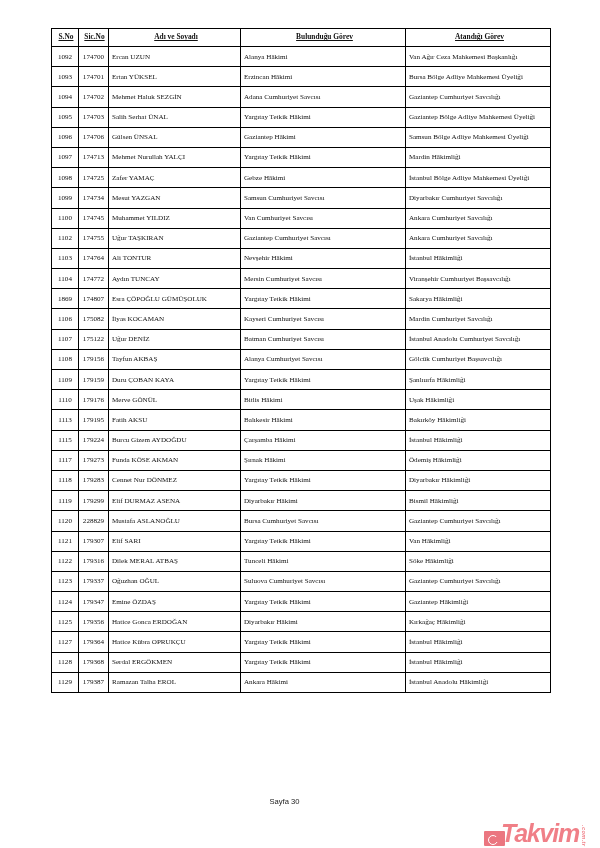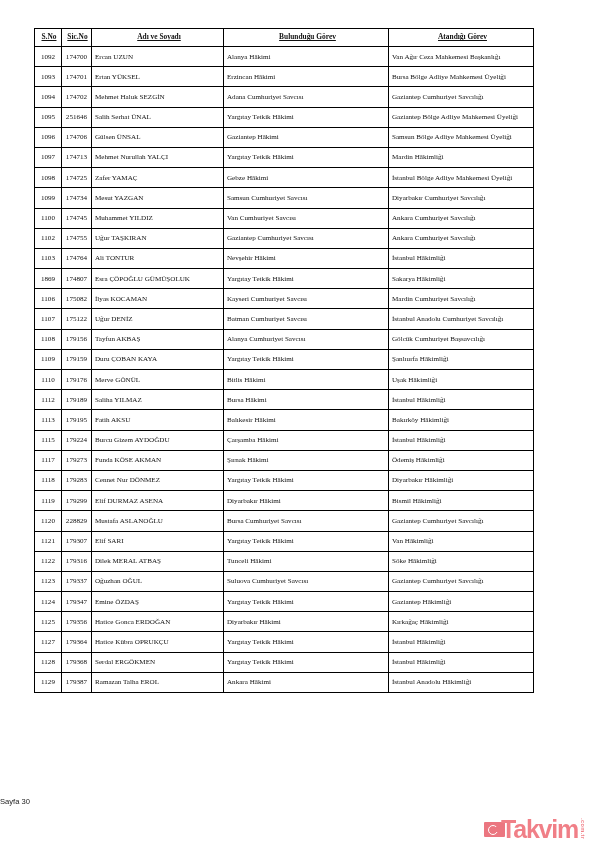--- a/index.html
+++ b/index.html
@@ -17,21 +17,21 @@
 
   .page {
     position: absolute;
     left: 0; top: 0;
     width: 600px;
     height: 848px;
   }
 
   .table-wrap {
     position: absolute;
-    left: 34px;
+    left: 51px;
     top: 28px;
     width: 499px;
   }
 
   table.roster {
     border-collapse: collapse;
     width: 499px;
     table-layout: fixed;
     font-size: 7.1px;
     color: #111111;
@@ -80,35 +80,37 @@
     text-align: center;
     padding-left: 0;
     padding-right: 0;
   }
 
   .footer {
     position: absolute;
     left: 0;
     top: 797px;
     width: 569px;
+    text-align: center;
     font-family: "Liberation Sans", sans-serif;
     font-size: 7.6px;
     color: #222222;
   }
 
   
   .watermark {
     position: absolute;
     right: 4px;
     bottom: 2px;
     width: 112px;
     height: 34px;
     opacity: 0.62;
     display: flex;
-    align-items: center;
+    align-items: flex-end;
+    font-style: italic;
   }
   .wm-flag {
     position: relative;
     width: 21px;
     height: 15px;
     background: #e02434;
     border-radius: 1px;
     flex: 0 0 auto;
     overflow: hidden;
     margin-right: -4px;
@@ -222,21 +224,21 @@
             </td>
             <td>
               <span class="cell">Gaziantep Cumhuriyet Savcılığı</span>
             </td>
           </tr>
           <tr>
             <td>
               <span class="cell num">1095</span>
             </td>
             <td>
-              <span class="cell num">251646</span>
+              <span class="cell num">174703</span>
             </td>
             <td>
               <span class="cell">Salih Serhat ÜNAL</span>
             </td>
             <td>
               <span class="cell">Yargıtay Tetkik Hâkimi</span>
             </td>
             <td>
               <span class="cell">Gaziantep Bölge Adliye Mahkemesi Üyeliği</span>
             </td>
@@ -355,20 +357,37 @@
             </td>
             <td>
               <span class="cell">Nevşehir Hâkimi</span>
             </td>
             <td>
               <span class="cell">İstanbul Hâkimliği</span>
             </td>
           </tr>
           <tr>
             <td>
+              <span class="cell num">1104</span>
+            </td>
+            <td>
+              <span class="cell num">174772</span>
+            </td>
+            <td>
+              <span class="cell">Aydın TUNCAY</span>
+            </td>
+            <td>
+              <span class="cell">Mersin Cumhuriyet Savcısı</span>
+            </td>
+            <td>
+              <span class="cell">Viranşehir Cumhuriyet Başsavcılığı</span>
+            </td>
+          </tr>
+          <tr>
+            <td>
               <span class="cell num">1869</span>
             </td>
             <td>
               <span class="cell num">174807</span>
             </td>
             <td>
               <span class="cell">Esra ÇÖPOĞLU GÜMÜŞOLUK</span>
             </td>
             <td>
               <span class="cell">Yargıtay Tetkik Hâkimi</span>
@@ -453,37 +472,20 @@
               <span class="cell num">179176</span>
             </td>
             <td>
               <span class="cell">Merve GÖNÜL</span>
             </td>
             <td>
               <span class="cell">Bitlis Hâkimi</span>
             </td>
             <td>
               <span class="cell">Uşak Hâkimliği</span>
-            </td>
-          </tr>
-          <tr>
-            <td>
-              <span class="cell num">1112</span>
-            </td>
-            <td>
-              <span class="cell num">179189</span>
-            </td>
-            <td>
-              <span class="cell">Saliha YILMAZ</span>
-            </td>
-            <td>
-              <span class="cell">Bursa Hâkimi</span>
-            </td>
-            <td>
-              <span class="cell">İstanbul Hâkimliği</span>
             </td>
           </tr>
           <tr>
             <td>
               <span class="cell num">1113</span>
             </td>
             <td>
               <span class="cell num">179195</span>
             </td>
             <td>

